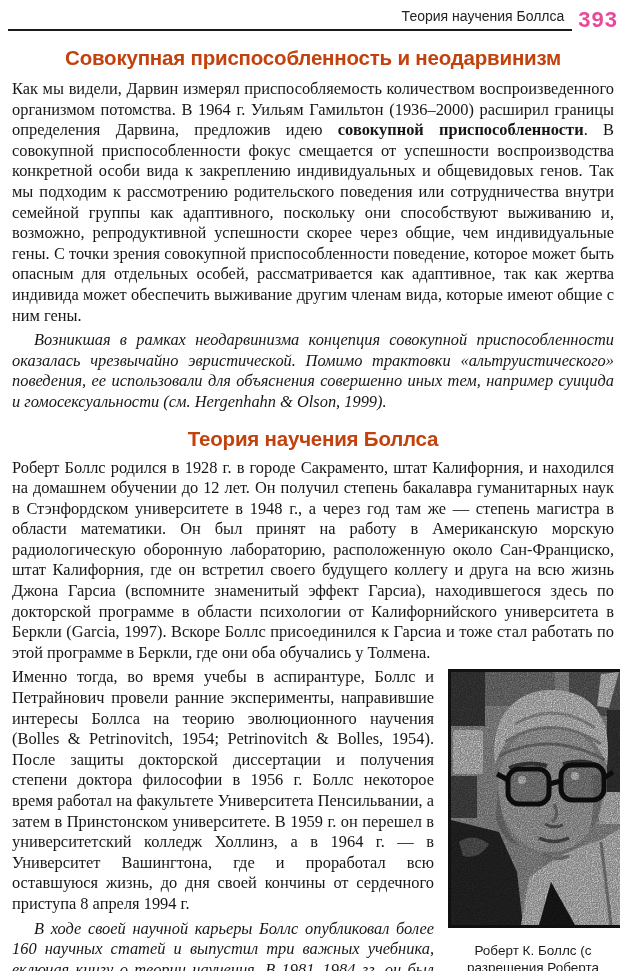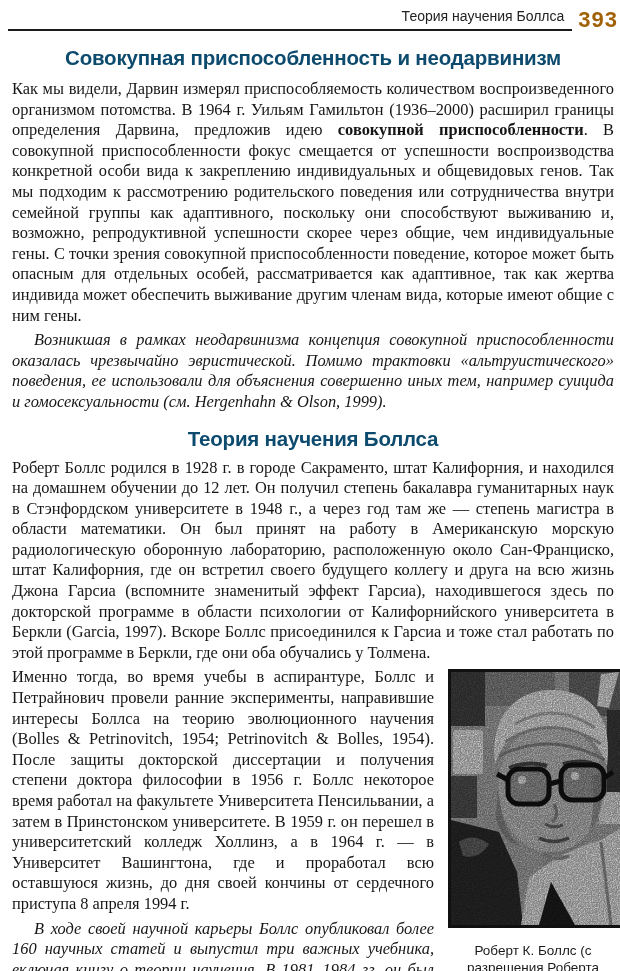--- a/index.html
+++ b/index.html
@@ -23,31 +23,31 @@
     border-bottom: 2.5px solid #1b1b1b;
     text-align: right;
     padding: 2px 8px 5px 0;
     font-family: "Liberation Sans", sans-serif;
     font-size: 14px; line-height: 16px; color: #222;
   }
   .page-number {
     flex: 0 0 auto;
     font-family: "Liberation Sans", sans-serif;
     font-weight: 700; font-size: 22px; line-height: 22px;
-    letter-spacing: 1px; color: #a16207;
+    letter-spacing: 1px; color: #ec4899;
     padding: 0 0 0 6px;
   }
   
   .section-title {
     font-family: "Liberation Sans", sans-serif;
     font-weight: 700;
     font-size: 20.5px; line-height: 25px;
     letter-spacing: -0.2px;
     text-align: center;
-    color: #0c4a6e;
+    color: #c2410c;
     margin: 14px 0 9px 0;
   }
   .section-title.second { margin-top: 13px; margin-bottom: 7px; }
   
   .body-par {
     margin: 4px;
     font-size: 16.4px; line-height: 20.6px;
     text-align: justify;
     hyphens: auto;
     -webkit-hyphens: auto;

